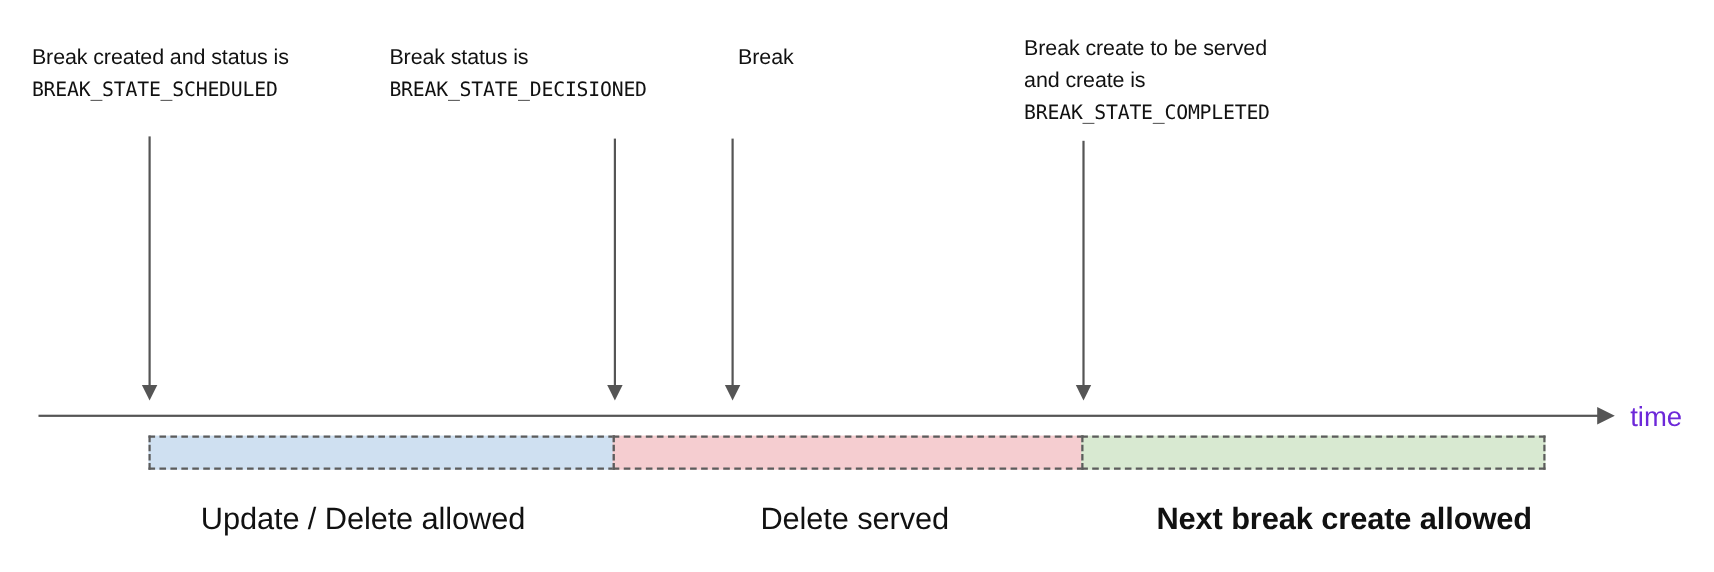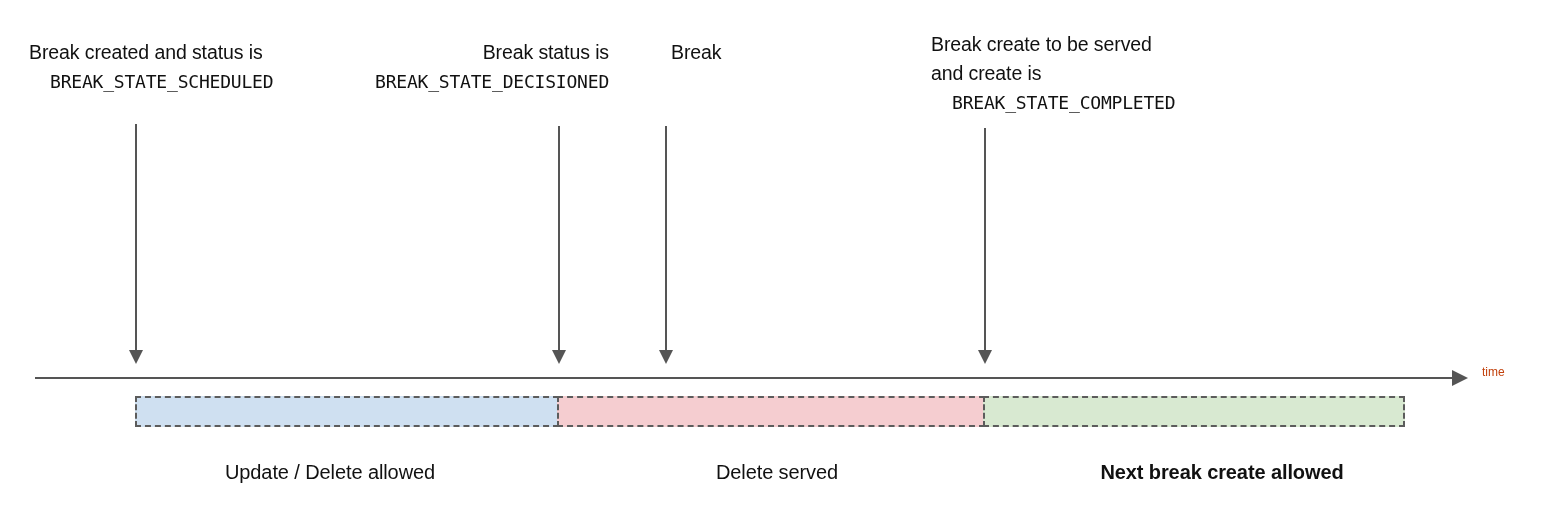--- a/index.html
+++ b/index.html
@@ -34,25 +34,24 @@
   .event-label .plain {
     display: block;
     font-family: "Liberation Sans", sans-serif;
     letter-spacing: -0.1px;
   }
   .event-label .mono {
     display: block;
     font-family: "DejaVu Sans Mono", "Liberation Mono", monospace;
     font-size: 18px;
     letter-spacing: -0.2px;
-    margin-left: 21px;
   }
 
   #label-1 { left: 29px;  top: 38px; }
-  #label-2 { left: 354px; top: 38px; text-align: right; }
+  #label-2 { left: 354px; top: 38px; }
   #label-3 { left: 671px; top: 38px; }
   #label-4 { left: 931px; top: 30px; }
 
   
   .pointer-arrow {
     position: absolute;
     width: 16px;
   }
   .pointer-arrow .shaft {
     position: absolute;
@@ -94,42 +93,42 @@
     width: 0;
     height: 0;
     border-top: 8px solid transparent;
     border-bottom: 8px solid transparent;
     border-left: 16px solid #555555;
   }
   #time-axis-label {
     position: absolute;
     left: 1482px;
     top: 365px;
-    font-size: 12px;
-    color: #c2410c;
+    font-size: 25px;
+    color: #6d28d9;
     font-family: "Liberation Sans", sans-serif;
   }
 
   
   .phase-bar {
     position: absolute;
     top: 396px;
     height: 31px;
     box-sizing: border-box;
     border: 2px dashed #5c5c5c;
   }
   #bar-scheduled { left: 135px;  width: 424px; }
   #bar-decisioned { left: 557px; width: 428px; }
   #bar-completed { left: 983px;  width: 422px; }
 
   
   .phase-caption {
     position: absolute;
     top: 459px;
-    font-size: 20px;
+    font-size: 28px;
     line-height: 26px;
     color: #111111;
     text-align: right;
     white-space: nowrap;
     transform: translateX(-50%);
     letter-spacing: -0.1px;
   }
   #caption-scheduled  { left: 330px; }
   #caption-decisioned { left: 777px; }
   #caption-completed  { left: 1222px; font-weight: bold; }

